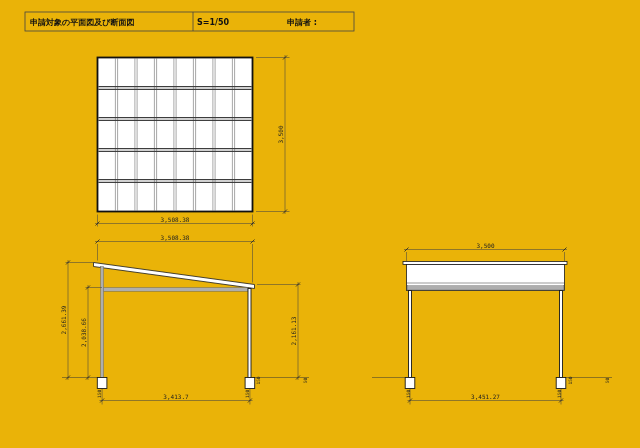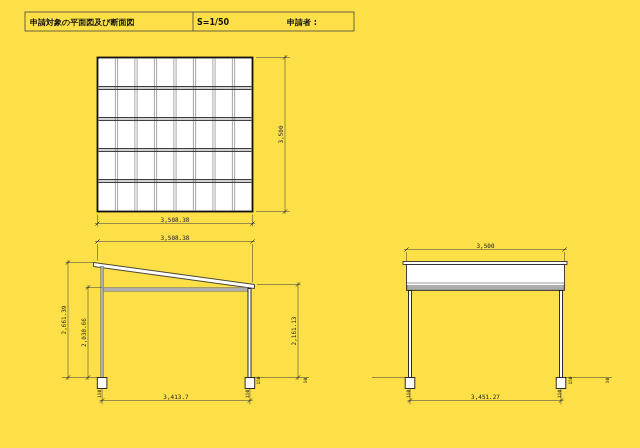--- a/index.html
+++ b/index.html
@@ -1,16 +1,16 @@
 <!DOCTYPE html>
 <html><head>
 <meta charset="utf-8">
 <style>
   html,body{margin:0;padding:0;background:#fff;}
-  .page{position:relative;width:640px;height:448px;background:#fde047;
+  .page{position:relative;width:640px;height:448px;background:#eab308;
         outline:1px solid #e2e2e2;font-family:"DejaVu Sans",sans-serif;overflow:hidden;}
   svg{position:absolute;left:0;top:0;}
   .edge   {stroke:#111;stroke-width:1.8;fill:#fff;}
   .purlin {stroke:#111;stroke-width:1.0;fill:none;}
   .rafter {stroke:#3a3a3a;stroke-width:0.45;fill:none;}
   .ln     {stroke:#1a1a1a;stroke-width:0.8;fill:#fff;}
   .thin   {stroke:#333;stroke-width:0.5;fill:none;}
   .gray   {fill:#aeaeae;stroke:#555;stroke-width:0.4;}
   .post   {fill:#fff;stroke:#1a1a1a;stroke-width:0.9;}
   .found  {fill:#fff;stroke:#1a1a1a;stroke-width:0.9;}

